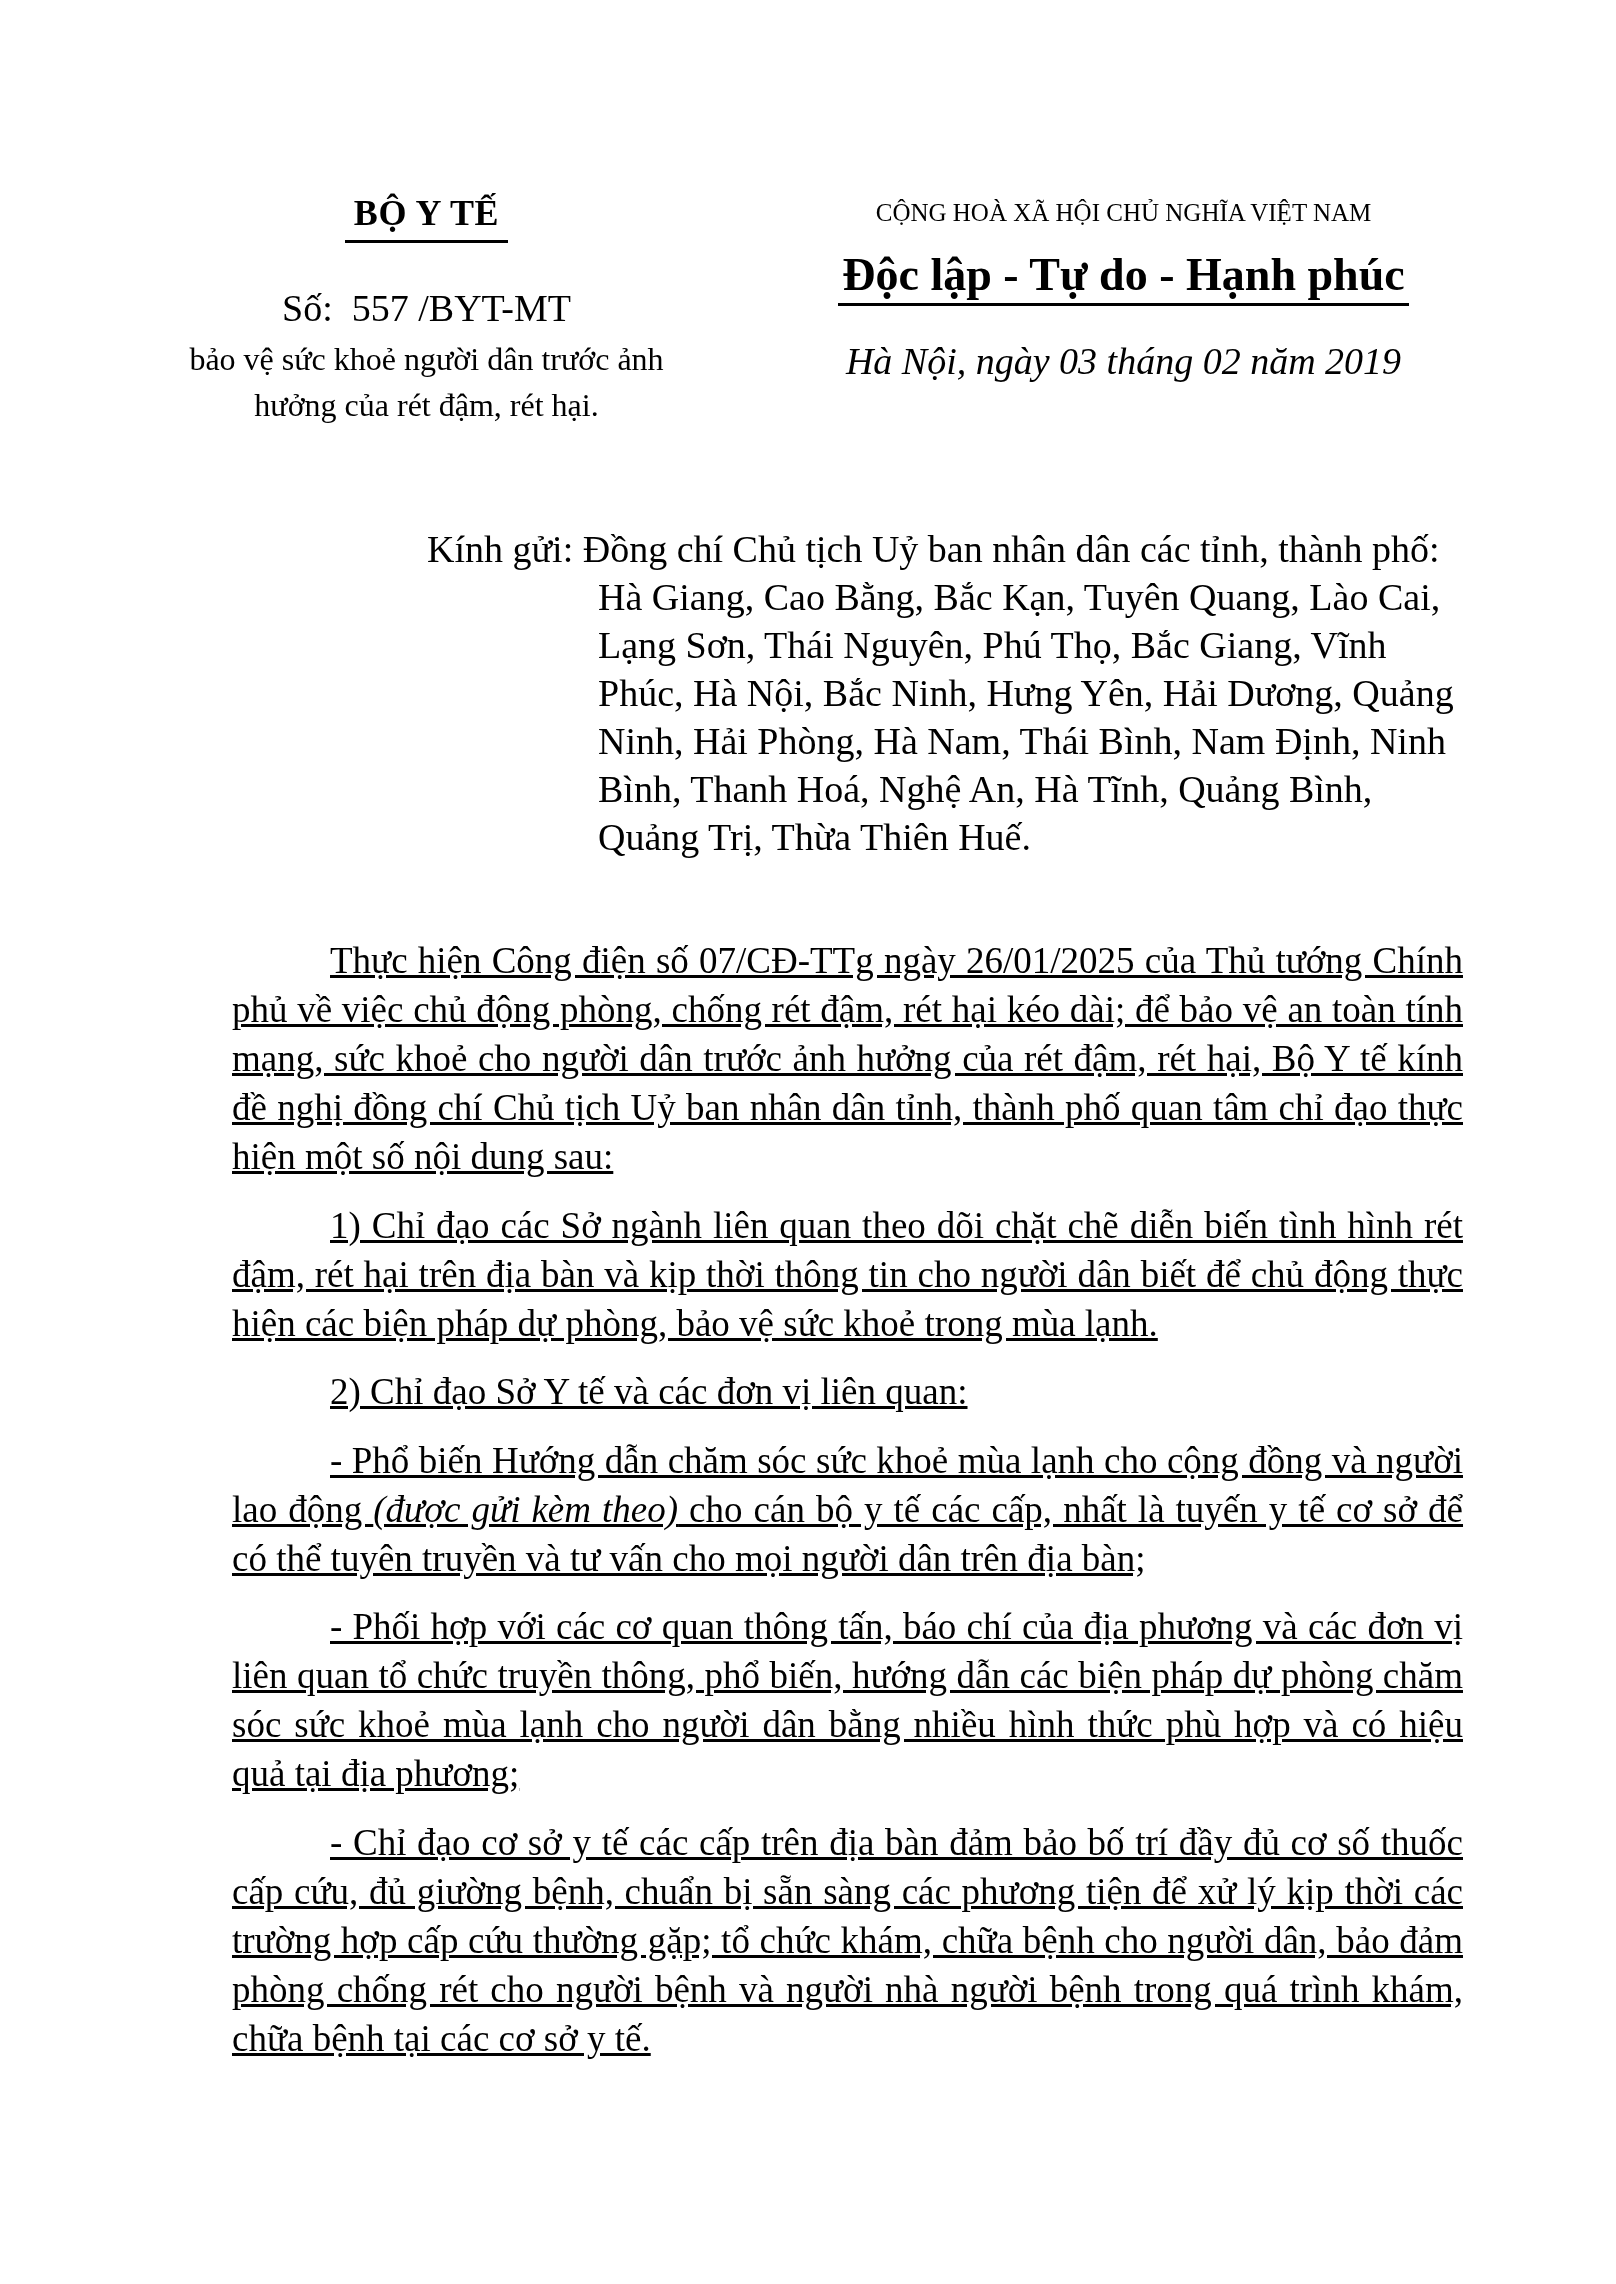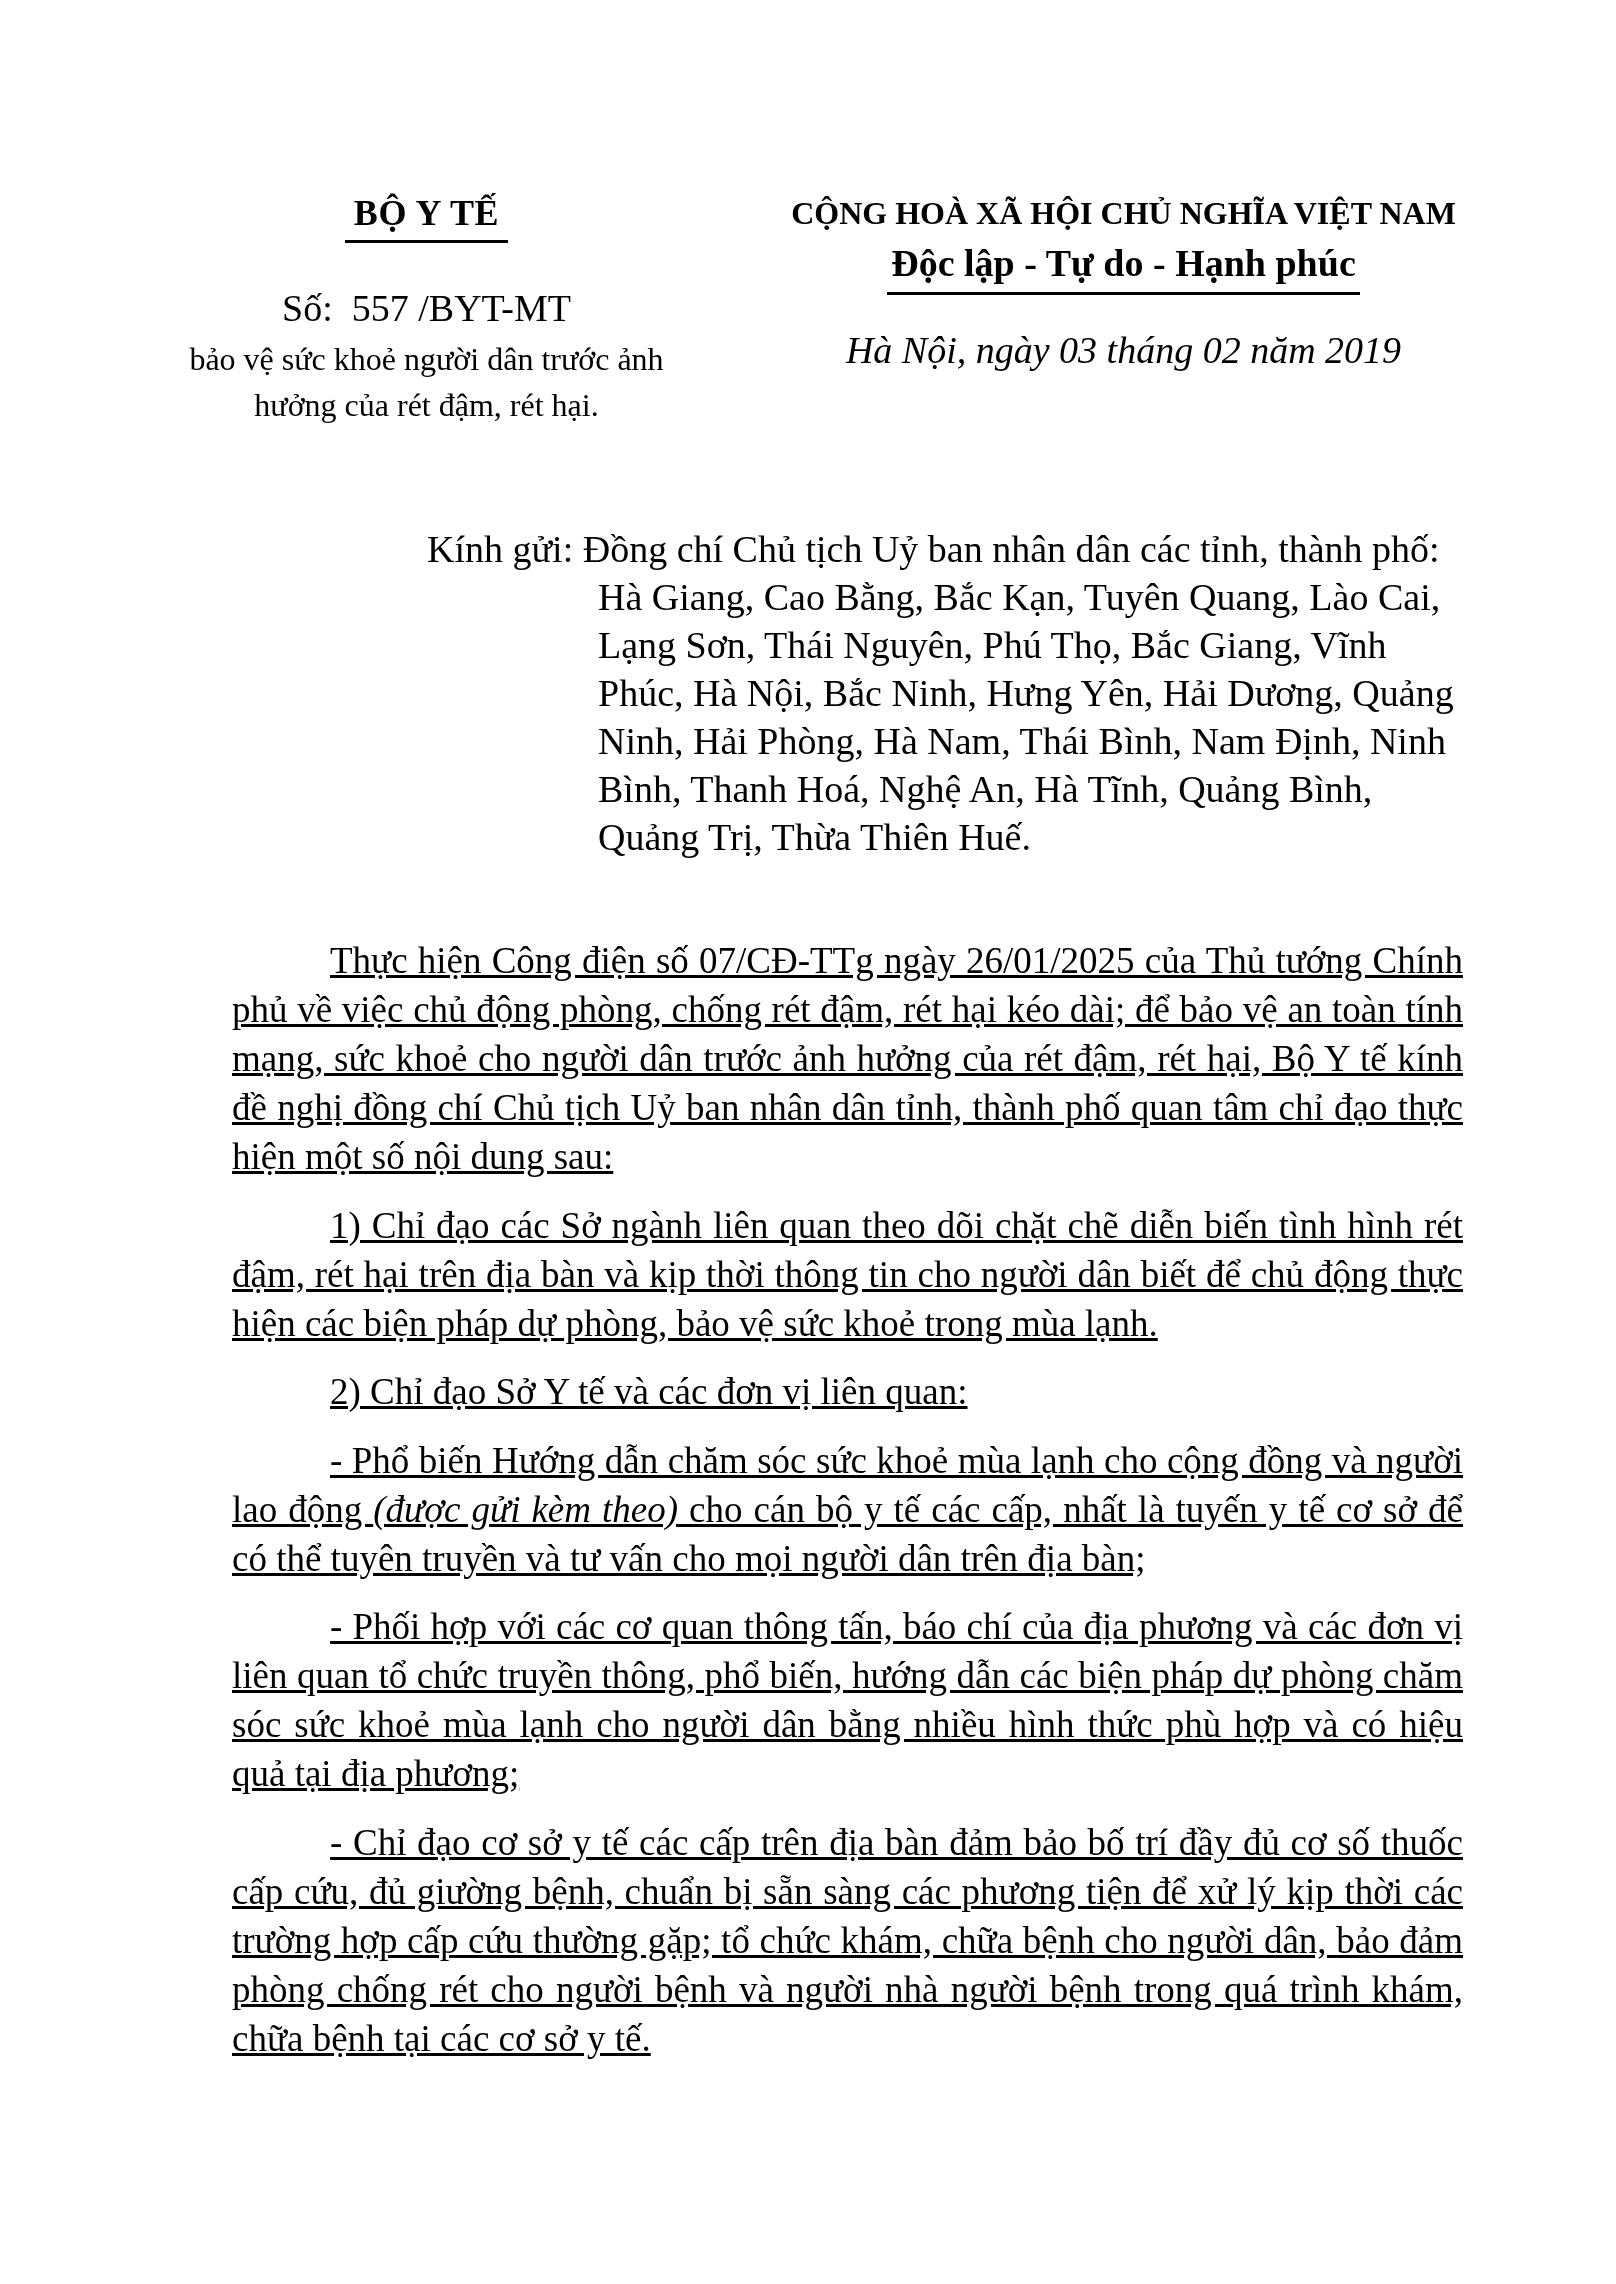--- a/index.html
+++ b/index.html
@@ -47,29 +47,29 @@
 
   
   .header-right {
     position: absolute;
     left: 723px;
     top: 193px;
     width: 801px;
     text-align: center;
   }
   .country {
-    font-size: 32px;
-    font-weight: bold;
+    font-size: 25px;
+    font-weight: normal;
     line-height: 40px;
     white-space: nowrap;
   }
   .motto {
     display: inline-block;
-    margin-top: 9px;
-    font-size: 38px;
+    margin-top: 20px;
+    font-size: 46px;
     font-weight: bold;
     line-height: 43px;
     border-bottom: 3.9px solid #000;
     padding: 0 3.9px 6.5px 3.9px;
   }
   .place-date {
     margin-top: 34px;
     font-size: 38px;
     font-style: italic;
     line-height: 43px;

